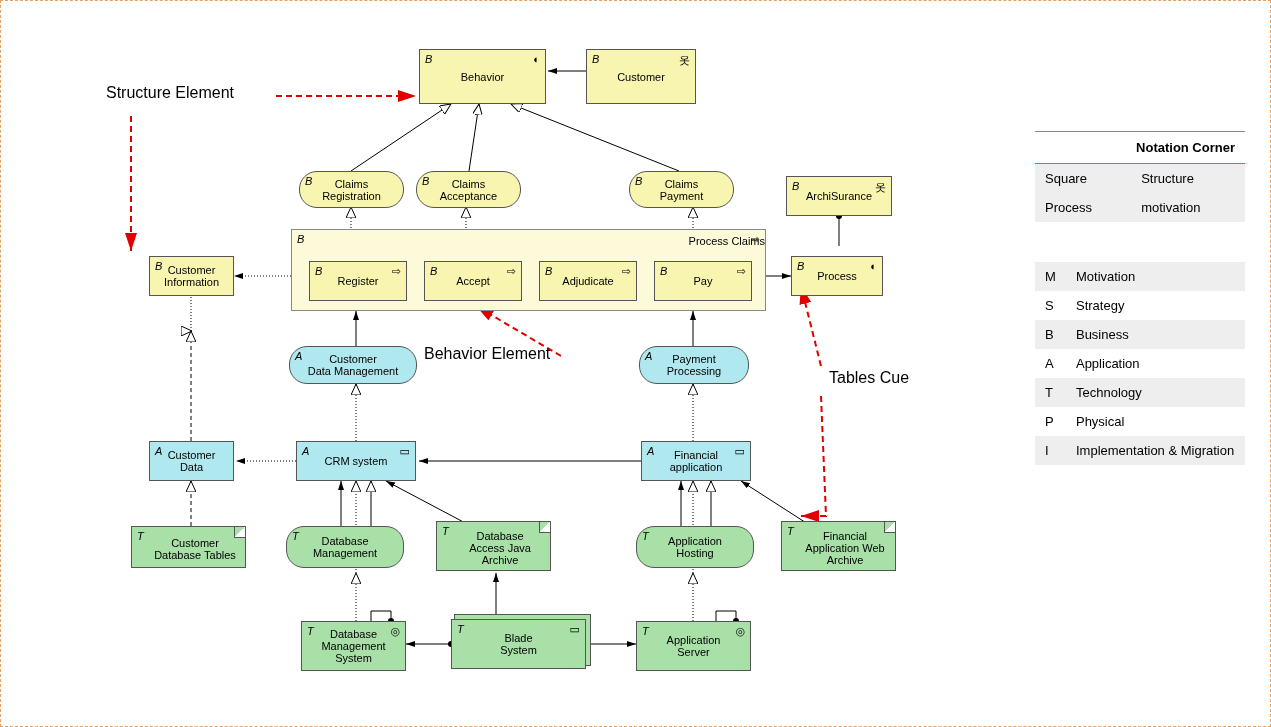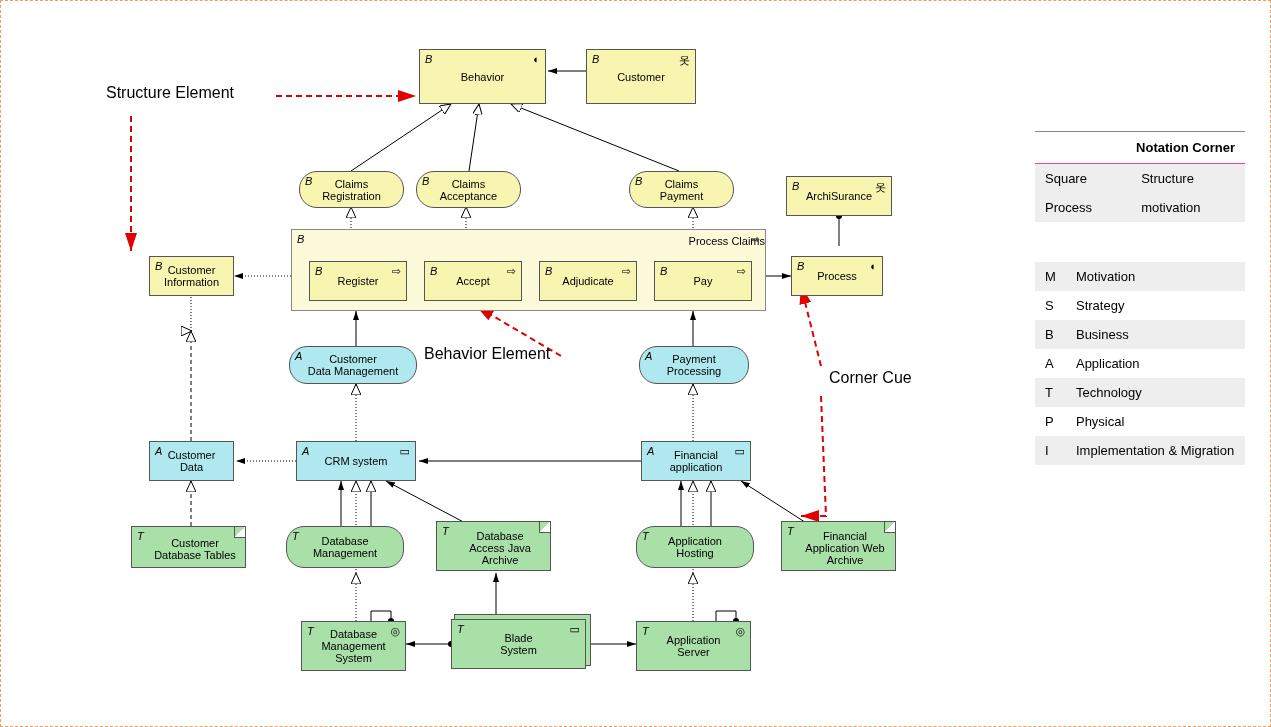--- a/index.html
+++ b/index.html
@@ -97,21 +97,21 @@
 <path class="solid-line" d="M430,623 L385,623" marker-start="url(#dot)" marker-end="url(#arrow)"></path>
 <path class="solid-line" d="M565,623 L615,623" marker-start="url(#dot)" marker-end="url(#arrow)"></path>
 <path class="dotted-line" d="M672,600 L672,552" marker-end="url(#tri)"></path>
 <path class="solid-line" d="M350,600 L350,590 L370,590 L370,600" marker-end="url(#dot)"></path>
 <path class="solid-line" d="M695,600 L695,590 L715,590 L715,600" marker-end="url(#dot)"></path>
 <path class="solid-line" d="M475,598 L475,552" marker-end="url(#arrow)"></path>
 </svg>
 
 <div class="annot" style="left:85px;top:63px">Structure Element</div>
 <div class="annot" style="left:403px;top:324px">Behavior Element</div>
-<div class="annot" style="left:808px;top:348px">Corner Cue</div>
+<div class="annot" style="left:808px;top:348px">Tables Cue</div>
 
 <div class="node b-yellow" style="left:398px;top:28px;width:127px;height:55px">
   <span class="letter">B</span>
   <span class="icon">◐</span>
   <span>Behavior</span>
 </div>
 <div class="node b-yellow" style="left:565px;top:28px;width:110px;height:55px">
   <span class="letter">B</span>
   <span class="icon">옷</span>
   <span>Customer</span>

